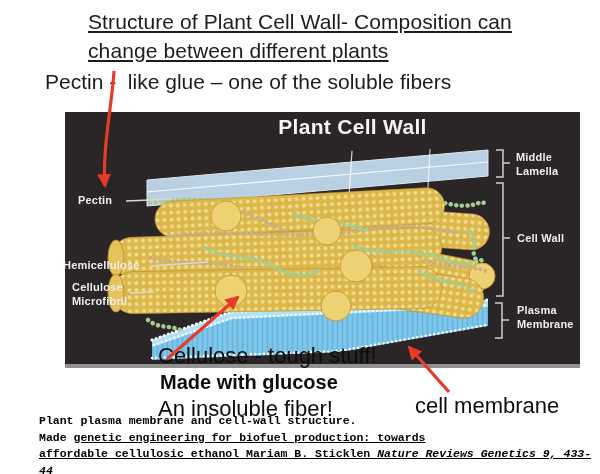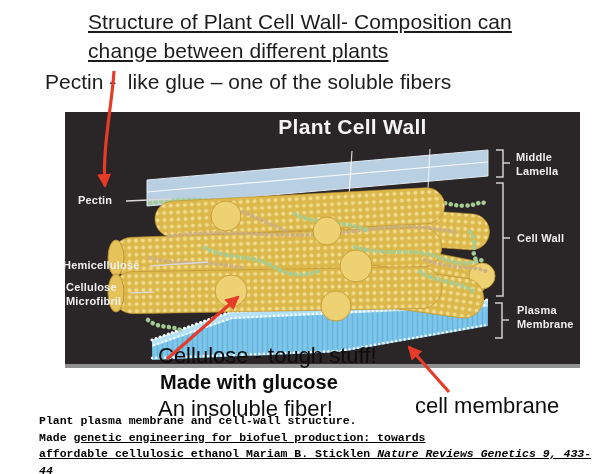--- a/index.html
+++ b/index.html
@@ -135,21 +135,21 @@
   <g stroke="#cfcfcf" stroke-width="1.5" fill="none">
     <path d="M496,150 L503,150 L503,177 L496,177 M503,163 L510,163"></path>
     <path d="M496,183 L503,183 L503,296 L496,296 M503,238 L510,238"></path>
     <path d="M495,303 L502,303 L502,338 L495,338 M502,320 L509,320"></path>
   </g>
 </svg>
 
 <div class="abs panel-title">Plant Cell Wall</div>
 <div class="abs lbl" style="left:78px;top:194px;">Pectin</div>
 <div class="abs lbl" style="left:63px;top:259px;">Hemicellulose</div>
-<div class="abs lbl" style="left:66px;top:281px;">
+<div class="abs lbl" style="left:66px;top:281px;padding-left:6px;">
   <div>Cellulose</div>
   <div>Microfibril</div>
 </div>
 <div class="abs lbl" style="left:516px;top:151px;">
   <div>Middle</div>
   <div>Lamella</div>
 </div>
 <div class="abs lbl" style="left:517px;top:232px;">Cell Wall</div>
 <div class="abs lbl" style="left:517px;top:304px;">
   <div>Plasma</div>

